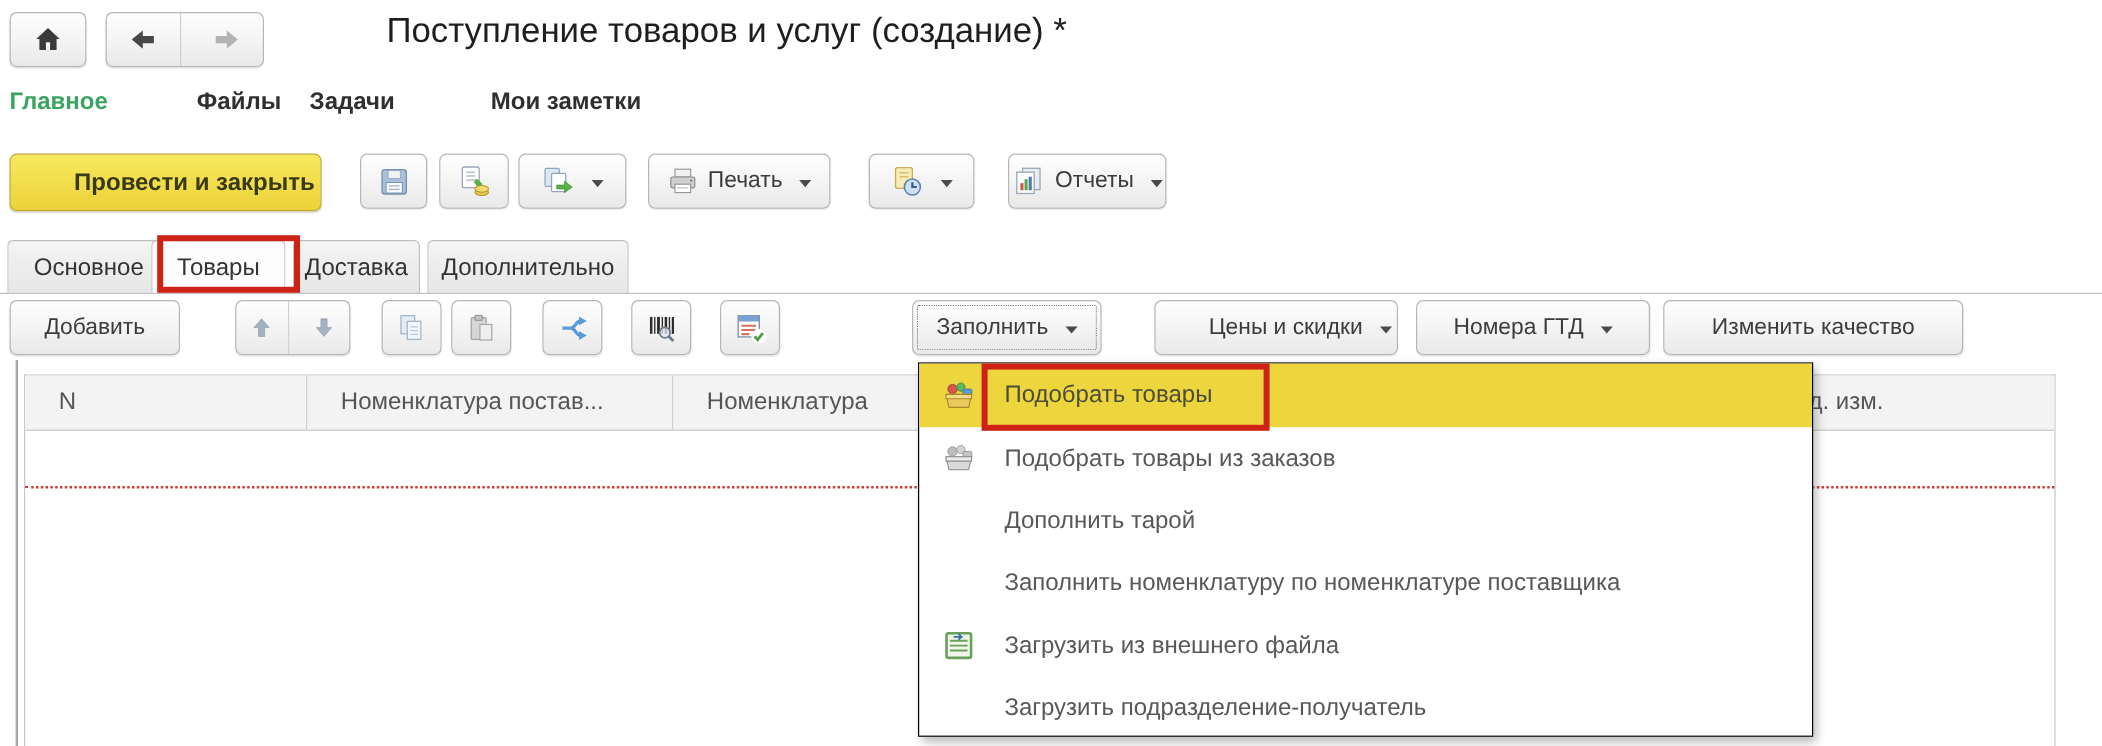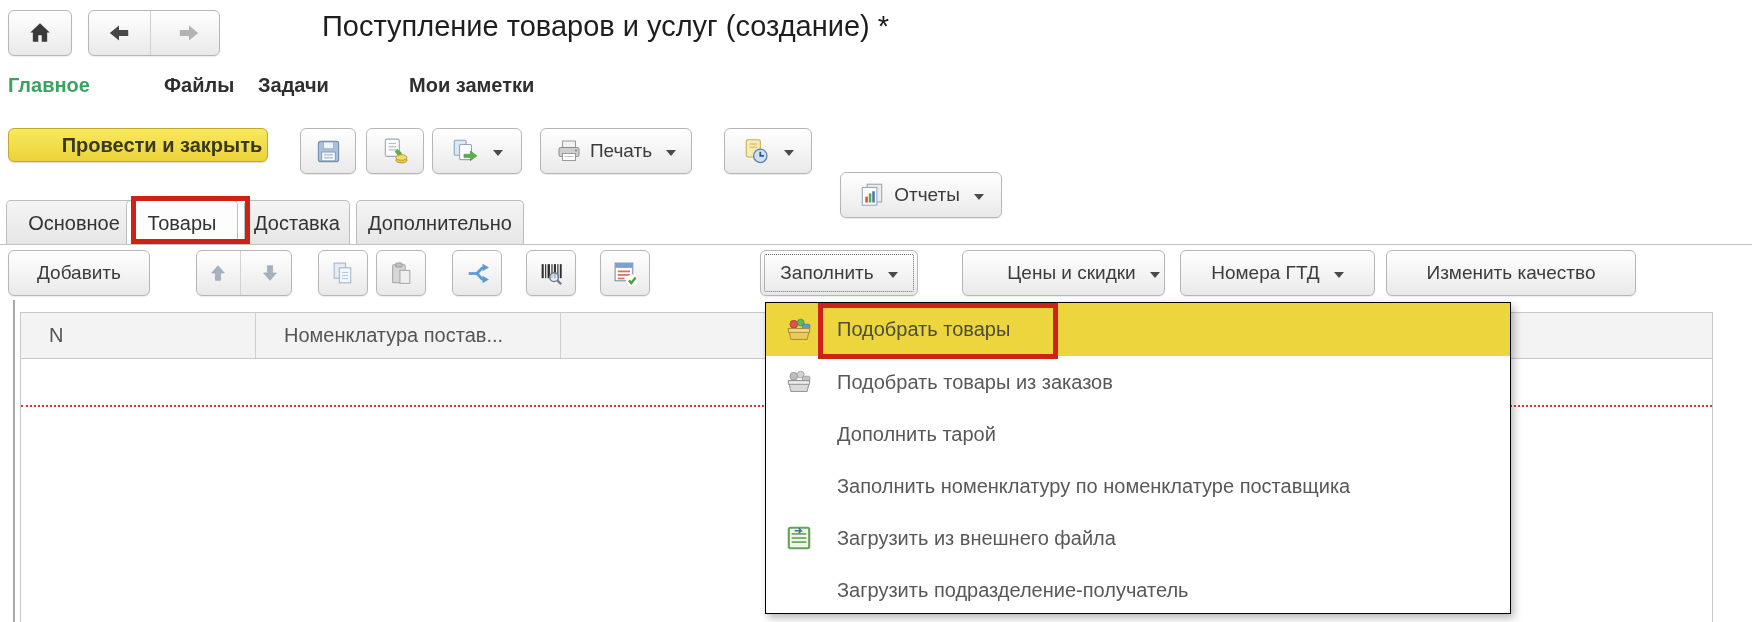--- a/index.html
+++ b/index.html
@@ -18,21 +18,21 @@
   .caret { display:inline-block; width:0; height:0; border:5px solid transparent;
     border-top:6px solid #4a4a4a; margin-left:6px; position:relative; top:4px; }
 
   
   .title { position:absolute; left:322px; top:10px; font-size:29px; color:#1e1e1e; white-space:nowrap; }
   .topnav-item { position:absolute; top:74px; font-size:20px; font-weight:bold; color:#2f2f2f; white-space:nowrap; }
   .topnav-item.active { color:#3aa35f; }
 
   
   .primary-btn {
-    position:absolute; left:8px; top:128px; width:260px; height:34px;
+    position:absolute; left:8px; top:128px; width:260px; height:48px;
     background:linear-gradient(#f8e95d,#ecd23a);
     border:1px solid #c3a82c; border-radius:6px;
     display:flex; align-items:center; justify-content:center;
     font-size:20px; font-weight:bold; color:#39391c;
     box-shadow:0 1px 1px rgba(0,0,0,.15);
     padding-left:48px;
   }
 
   
   .tab {
@@ -163,21 +163,21 @@
           <rect x="4" y="2.5" width="13" height="16" rx="1.5" fill="#f6ecb4" stroke="#c4ad56"></rect>
           <line x1="7" y1="6.5" x2="14" y2="6.5" stroke="#d4c070" stroke-width="1.2"></line>
           <line x1="7" y1="9.5" x2="14" y2="9.5" stroke="#d4c070" stroke-width="1.2"></line>
           <circle cx="17" cy="17.5" r="6.2" fill="#cfe0f2" stroke="#5c82ab" stroke-width="1.2"></circle>
           <path d="M17 13.8v3.7h3.4" stroke="#2f5a86" stroke-width="1.7" fill="none"></path>
         </svg>
     </span>
     <span class="caret"></span>
   </div>
 
-  <div class="btn" style="left:840px; top:128px; width:162px; height:46px;margin-top:44px;">
+  <div class="btn" style="left:840px; top:128px; width:132px; height:46px;">
     <span class="icon">
       <svg width="28" height="28" viewBox="0 0 26 26">
           <rect x="8.5" y="3" width="13.5" height="16.5" fill="#e8edf2" stroke="#9aa7b5"></rect>
           <rect x="4" y="6" width="13.5" height="16.5" fill="#fff" stroke="#9aa7b5"></rect>
           <rect x="6.8" y="14.5" width="2.4" height="5.5" fill="#d05846"></rect>
           <rect x="10" y="11.5" width="2.4" height="8.5" fill="#58a84e"></rect>
           <rect x="13.2" y="9.5" width="2.4" height="10.5" fill="#4e79b0"></rect>
         </svg>
     </span>
     <span>Отчеты</span>
@@ -300,20 +300,21 @@
 
   <div class="btn" style="left:1386px; top:250px; width:250px; height:46px;">
     <span>Изменить качество</span>
   </div>
 
   <div class="panel-left-line"></div>
   <div class="grid">
     <div class="grid-header">
       <div class="grid-col" style="width:235px;">N</div>
       <div class="grid-col" style="width:305px;">Номенклатура постав...</div>
+      <div class="grid-col" style="width:345px;">Номенклатура</div>
       <div class="grid-col" style="width:593px;"></div>
       <div class="grid-col" style="width:207px; padding-left:8px; border-right:none;">д. изм.</div>
     </div>
     <div class="dotted-row"></div>
   </div>
 
   <div class="menu">
     <div class="menu-item highlight">
       <span class="mi-icon icon">
         <svg width="30" height="30" viewBox="0 0 26 26">

